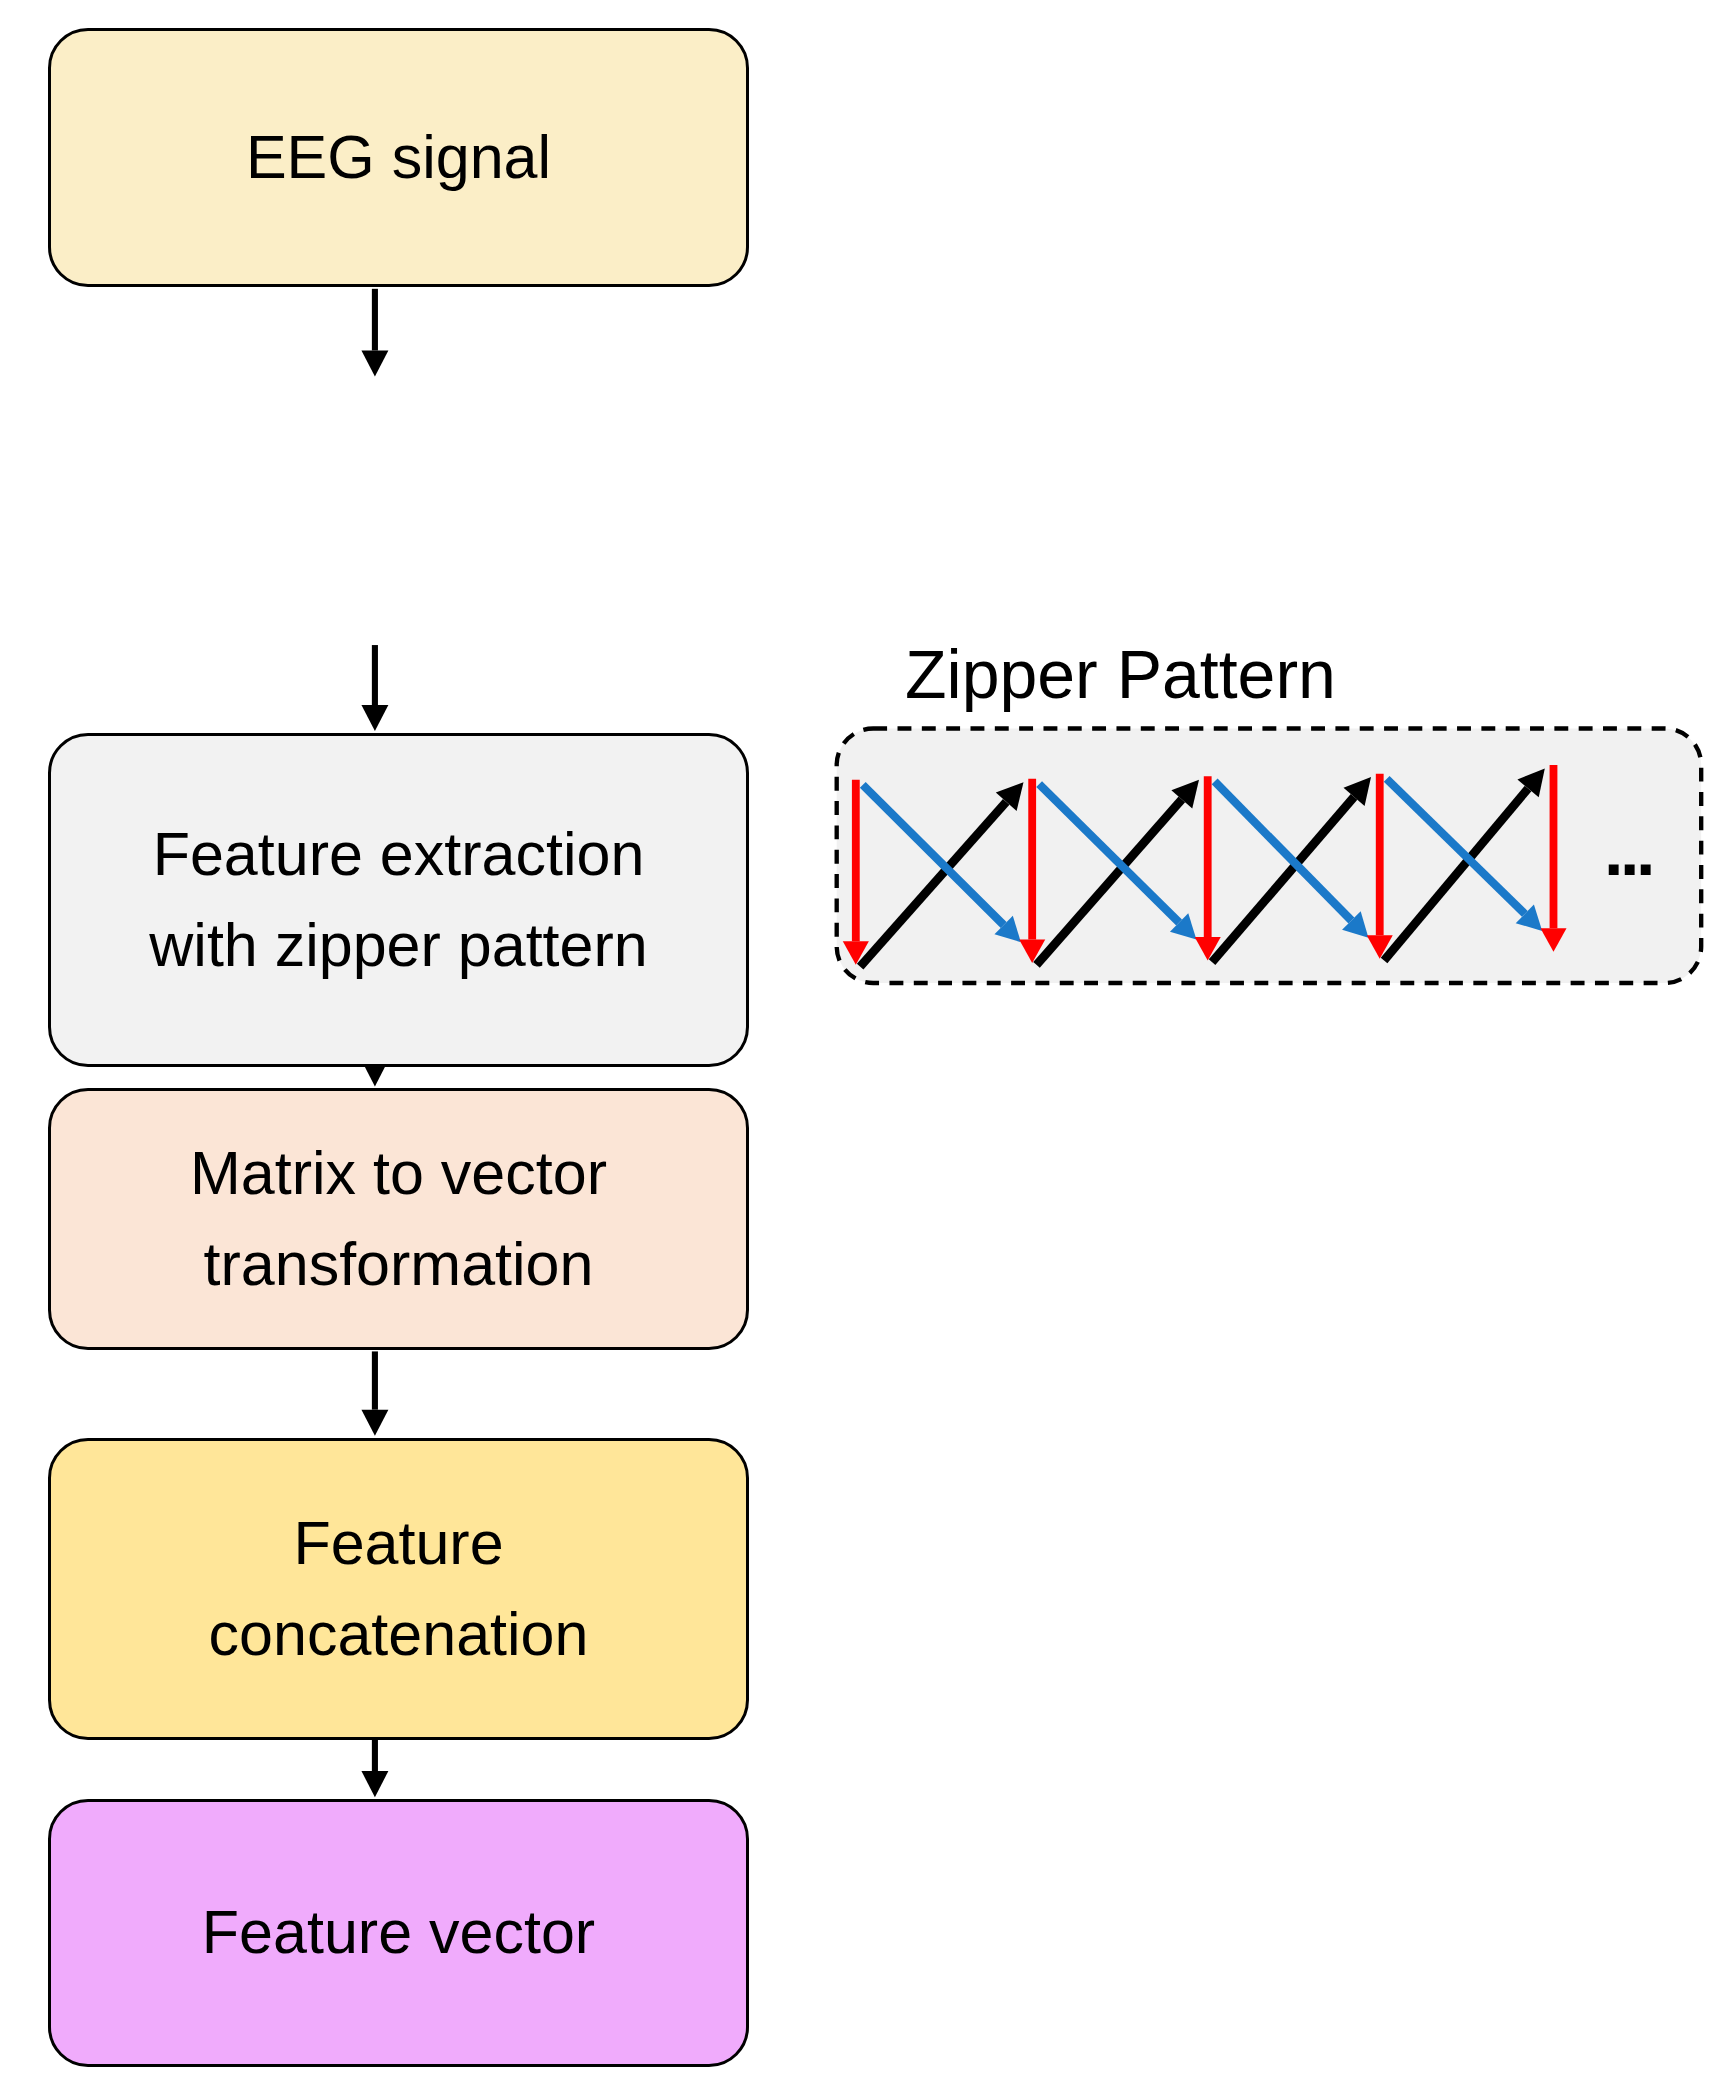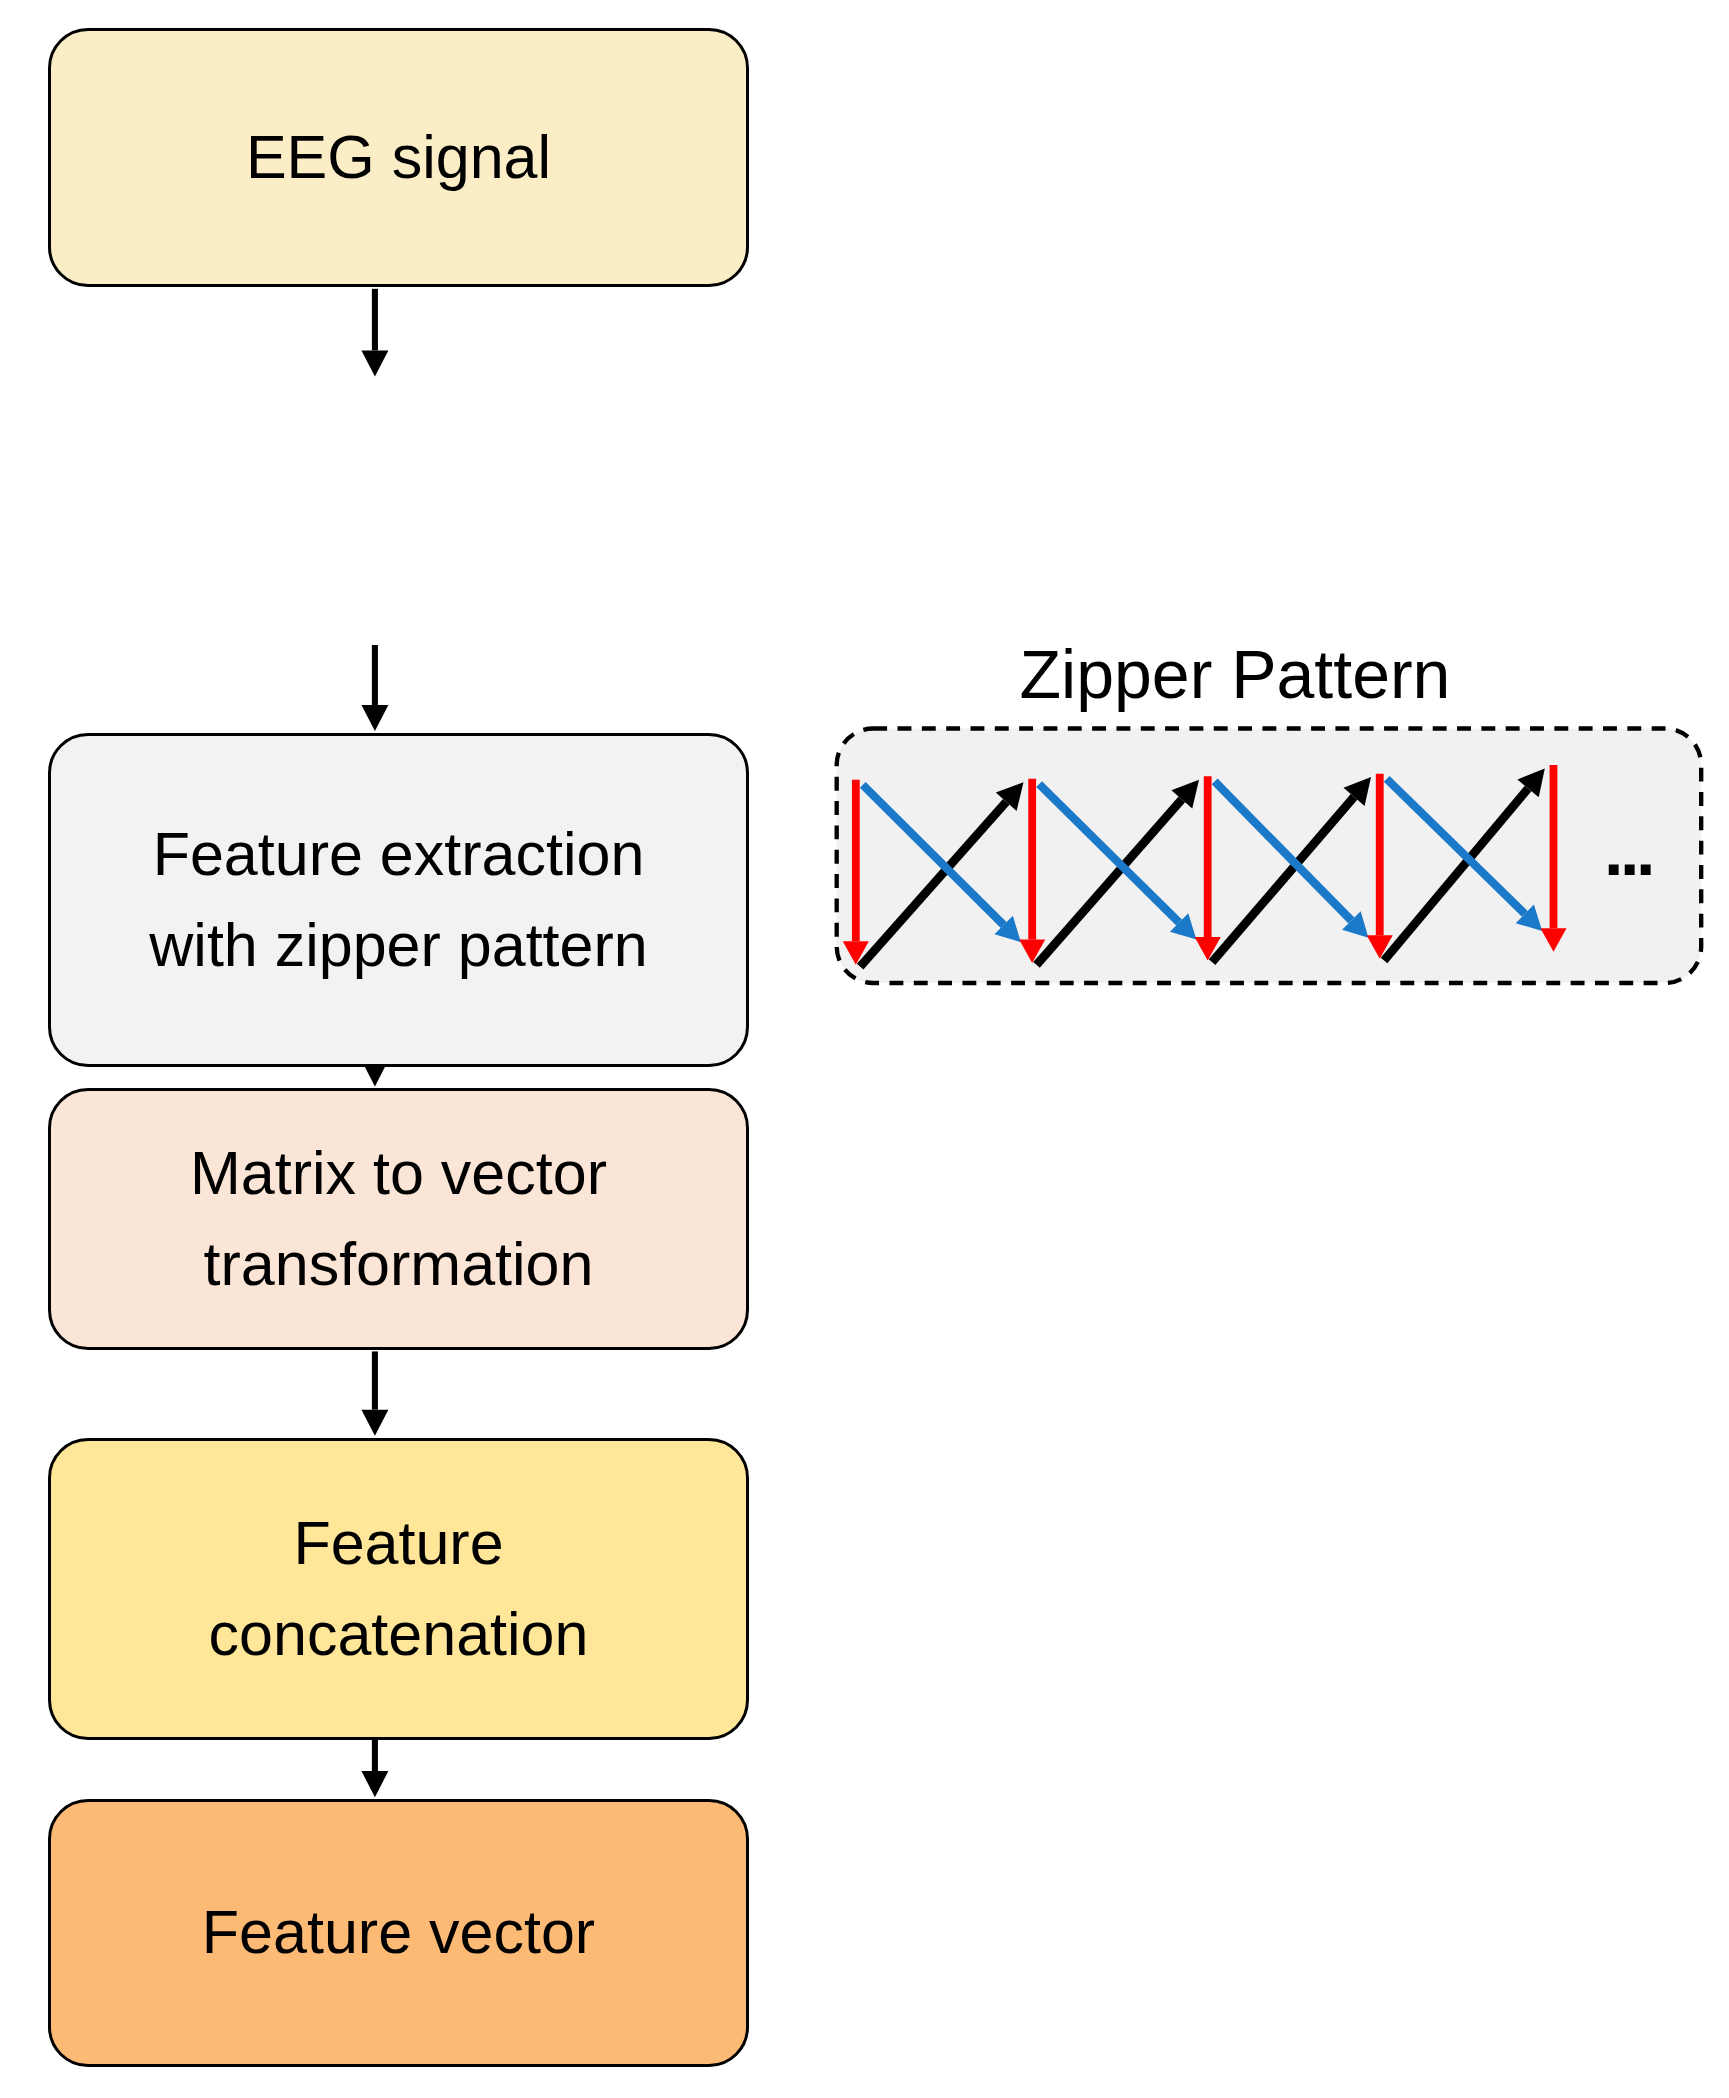--- a/index.html
+++ b/index.html
@@ -23,21 +23,20 @@
   }
   .fbox-label{
     white-space:pre-line;
     font-size:61px;
     line-height:1.5;
     color:#000000;
   }
   .zipper-title{
     position:absolute;
     left:905px;top:634px;width:660px;
-    text-align:center;
     font-size:68px;
     line-height:1.2;
     color:#000000;
     z-index:2;
   }
   .zipper-ellipsis{
     position:absolute;
     left:1580px;top:811px;width:96px;
     text-align:center;
     font-size:70px;
@@ -65,21 +64,21 @@
 with zipper pattern</span>
   </div>
   <div class="fbox" style="top: 1088px; height: 262px; background: rgb(251, 229, 214); border-color: rgb(0, 0, 0); justify-content: center;">
     <span class="fbox-label">Matrix to vector
 transformation</span>
   </div>
   <div class="fbox" style="top: 1438px; height: 302px; background: rgb(255, 230, 153); border-color: rgb(0, 0, 0);">
     <span class="fbox-label">Feature
 concatenation</span>
   </div>
-  <div class="fbox" style="top: 1799px; height: 268px; background: #fdba74; border-color: rgb(0, 0, 0);">
+  <div class="fbox" style="top: 1799px; height: 268px; background: #f0abfc; border-color: rgb(0, 0, 0);">
     <span class="fbox-label">Feature vector</span>
   </div>
 
   <div class="zipper-title">Zipper Pattern</div>
   <div class="zipper-ellipsis">...</div>
 
   <svg id="overlay" width="1729" height="2099" viewBox="0 0 1990 2415" xmlns="http://www.w3.org/2000/svg">
       <rect x="963" y="838" width="995" height="293" rx="42" fill="#F1F1F1" stroke="#000000" stroke-width="5" stroke-dasharray="16 12"></rect>
       <g>
         <line x1="431.5" y1="332" x2="431.5" y2="403" stroke="#000000" stroke-width="7" stroke-linecap="butt"></line>

